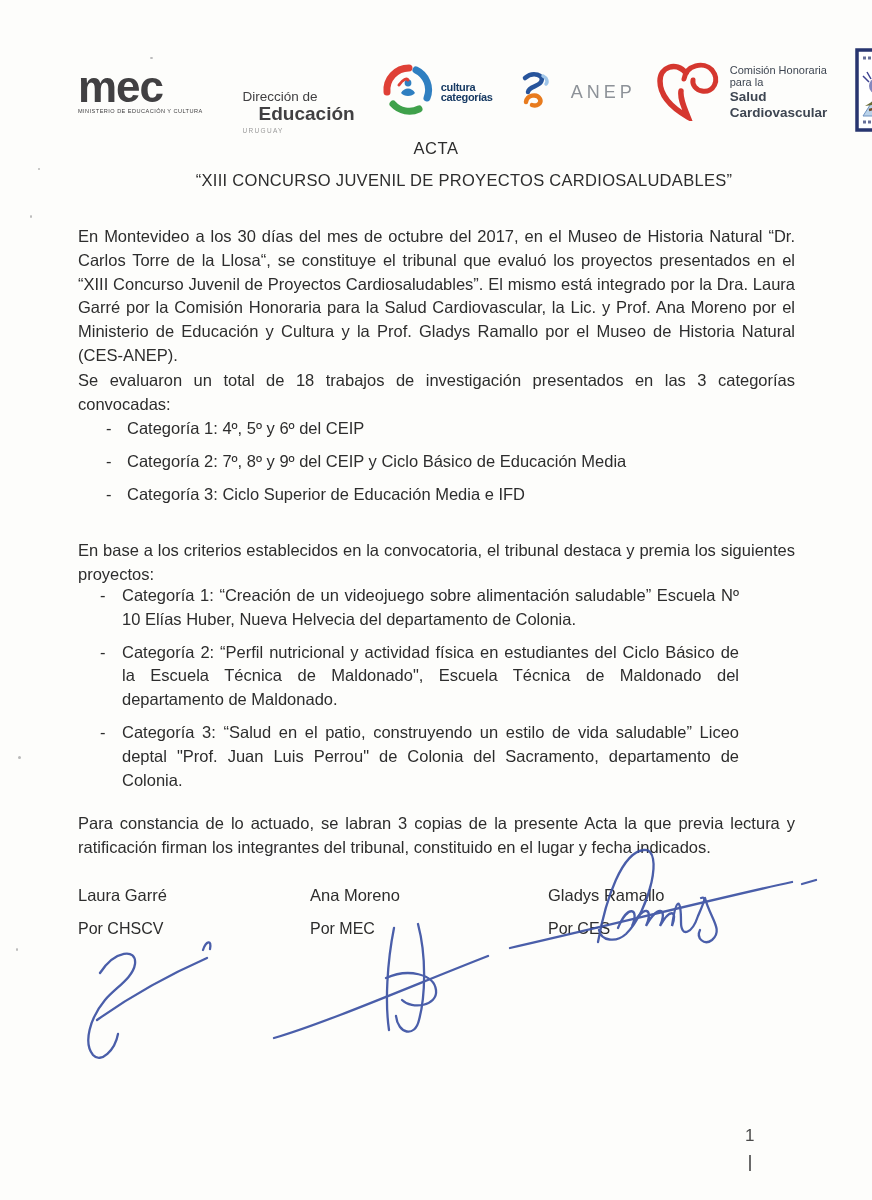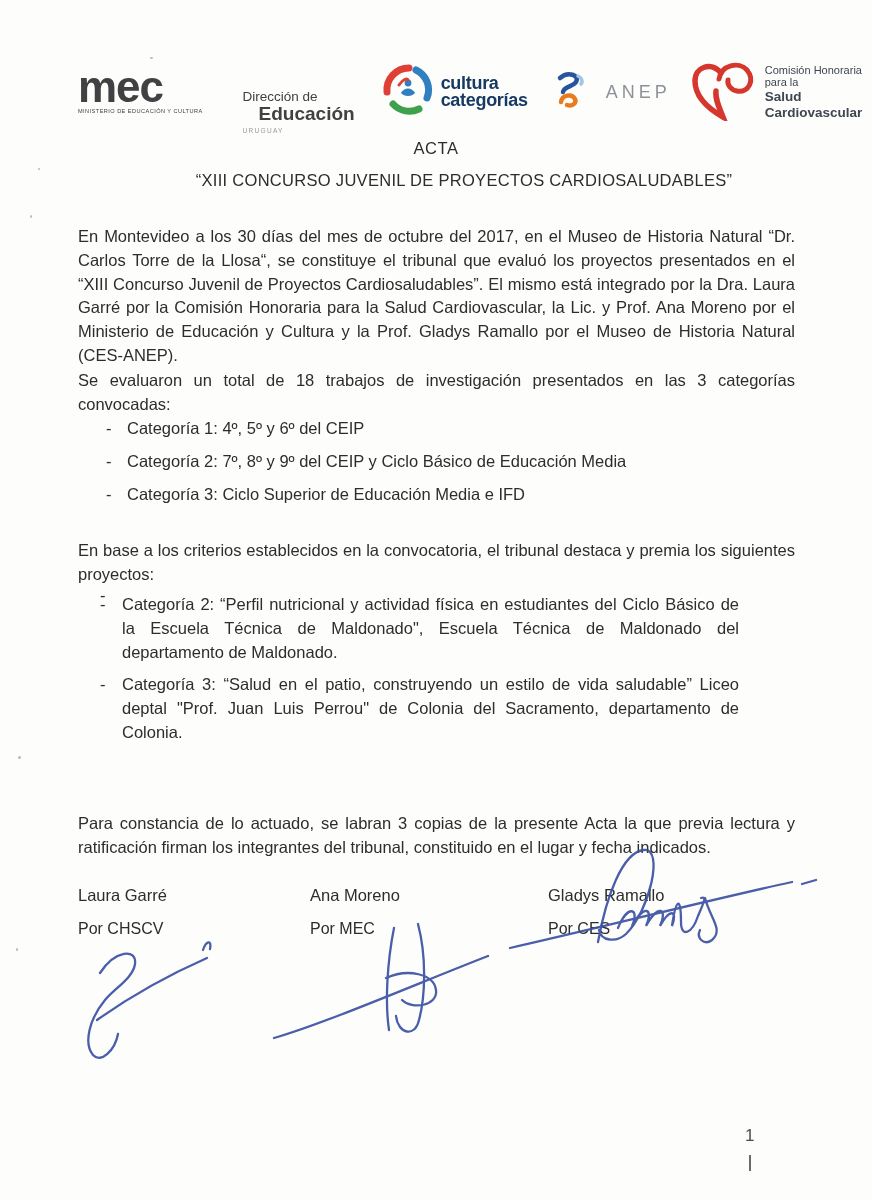--- a/index.html
+++ b/index.html
@@ -14,21 +14,21 @@
             display:flex; align-items:center; gap:14px; }
   .logo-mec { display:flex; flex-direction:column; line-height:1; }
   .mec-word { font-size:44px; font-weight:bold; color:#414042; letter-spacing:-1px; line-height:0.8; }
   .mec-caption { font-size:5.6px; letter-spacing:0.45px; color:#414042; margin-top:5px; white-space:nowrap; }
   .mec-divider { width:2px; height:50px; background:#414042; margin:0 4px 0 8px; }
   .logo-dir { display:flex; flex-direction:column; line-height:1.05; }
   .dir1 { font-size:13.5px; color:#414042;margin-top:40px; }
   .dir2 { font-size:19px; font-weight:bold; color:#414042;margin-left:16px; }
   .dir3 { font-size:6.5px; color:#9a9a9a; letter-spacing:1.3px; margin-top:4px; }
   .logo-cc { display:flex; align-items:center; gap:6px; margin-left:12px; }
-  .cc-text { font-size:18px; color:#173a63; line-height:0.95; font-weight:bold; letter-spacing:-0.3px; }
+  .cc-text { font-size:11px; color:#173a63; line-height:0.95; font-weight:bold; letter-spacing:-0.3px; }
   .logo-anep { display:flex; align-items:center; gap:20px; margin-left:10px; }
   .anep-word { font-size:18px; color:#8d9298; letter-spacing:4px; }
   .logo-chscv { display:flex; align-items:center; gap:8px; margin-left:6px; }
   .chscv-text { line-height:1.15; }
   .chscv1 { font-size:11px; color:#3e4652; }
   .chscv2 { font-size:13.5px; font-weight:bold; color:#3e4652; }
   .logo-museo { margin-left:14px; }
   
   .abs { position:absolute; left:78px; width:717px; }
   .doc-title { position:absolute; top:139px; left:0; width:100%; text-align:center;
@@ -160,20 +160,21 @@
       <span class="dash">-</span>
       <span>Categoría 3: Ciclo Superior de Educación Media e IFD</span>
     </div>
   </div>
 
   <div class="abs para p3">En base a los criterios establecidos en la convocatoria, el tribunal destaca y premia los siguientes proyectos:</div>
 
   <div class="list list2">
     <div class="list-item">
       <span class="dash">-</span>
+      <span>Categoría 1: “Creación de un videojuego sobre alimentación saludable” Escuela Nº 10 Elías Huber, Nueva Helvecia del departamento de Colonia.</span>
     </div>
     <div class="list-item">
       <span class="dash">-</span>
       <span>Categoría 2: “Perfil nutricional y actividad física en estudiantes del Ciclo Básico de la Escuela Técnica de Maldonado", Escuela Técnica de Maldonado del departamento de Maldonado.</span>
     </div>
     <div class="list-item">
       <span class="dash">-</span>
       <span>Categoría 3: “Salud en el patio, construyendo un estilo de vida saludable” Liceo deptal "Prof. Juan Luis Perrou" de Colonia del Sacramento, departamento de Colonia.</span>
     </div>
   </div>

